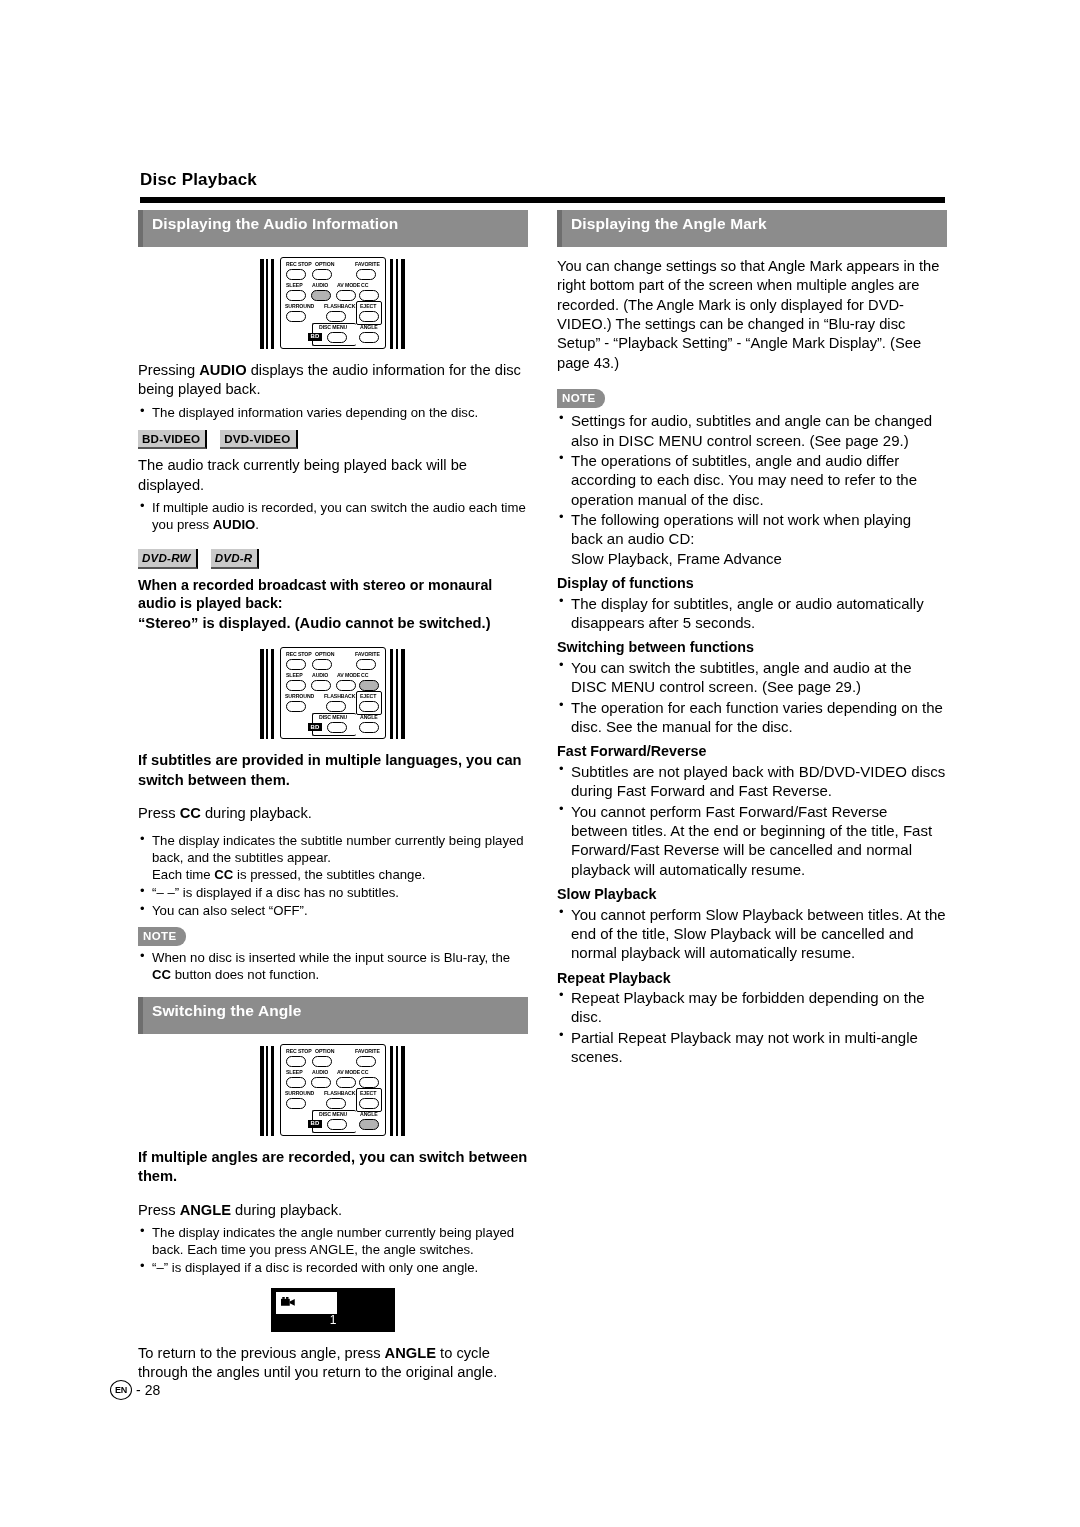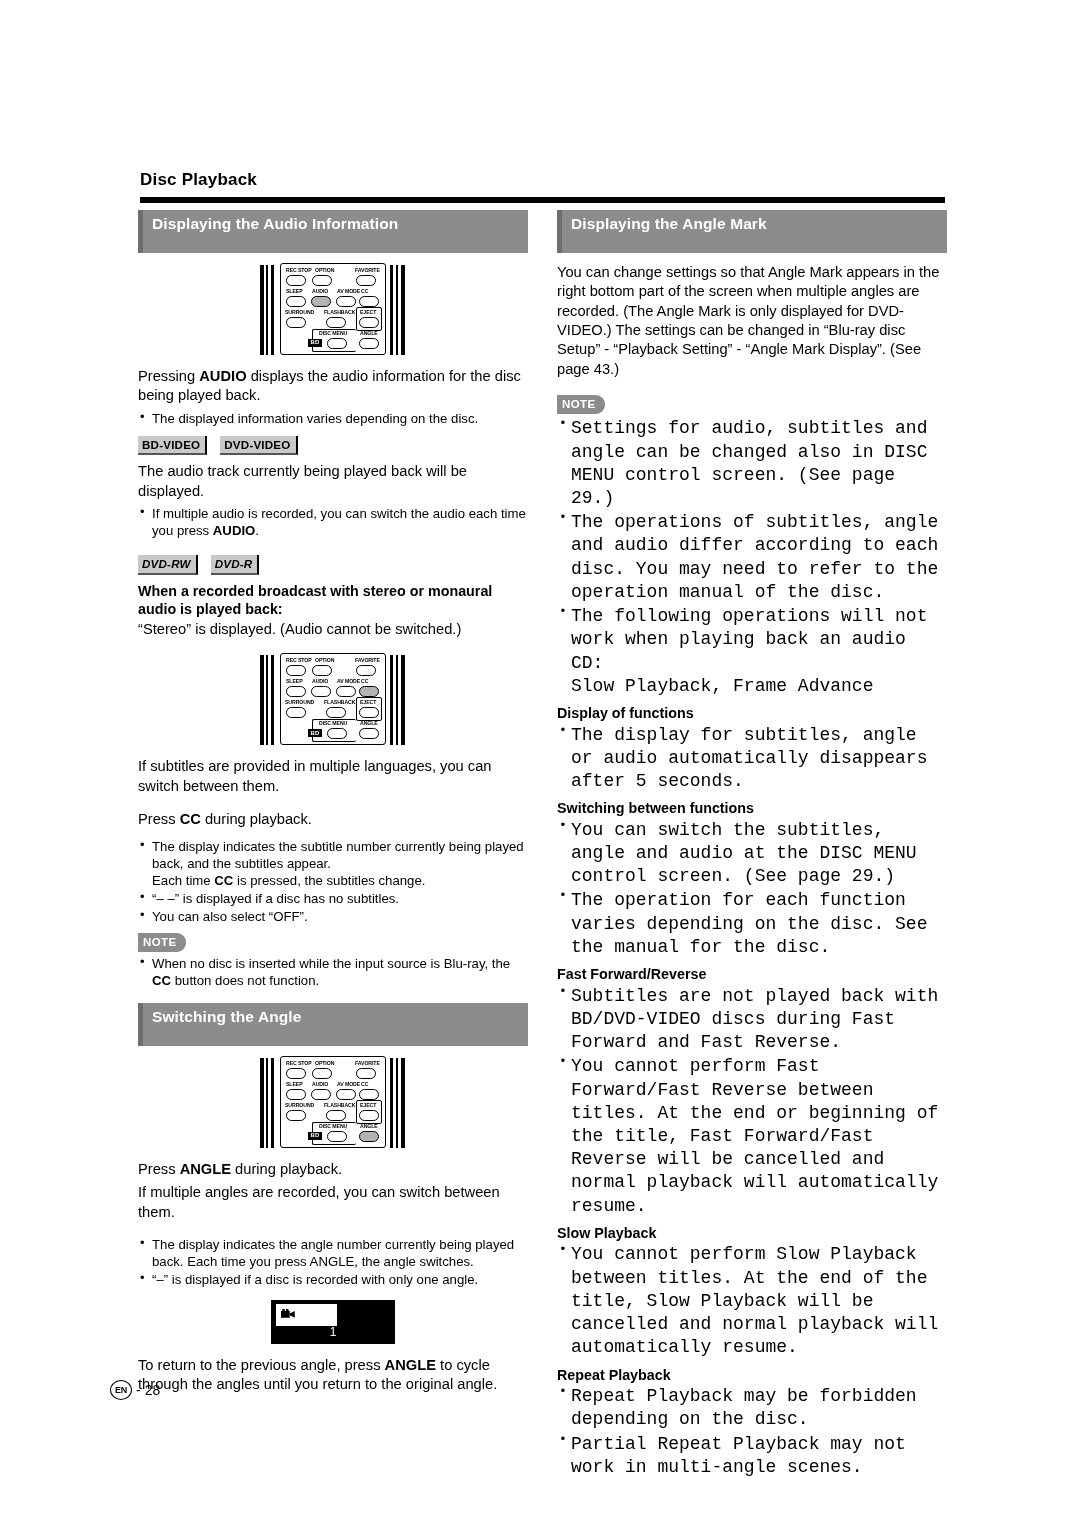--- a/index.html
+++ b/index.html
@@ -29,39 +29,39 @@
   .col-left  { position:absolute; left:138px; top:210px; width:390px; }
   .col-right { position:absolute; left:557px; top:210px; width:390px; }
 
   
   .sec-head {
     position:relative;
     background:#8c8c8c;
     color:#ffffff;
     font-size:15.5px;
     font-weight:bold;
-    padding:5px 8px 20px 14px;
+    padding:5px 8px 14px 14px;
     margin:0 0 10px 0;
     line-height:1.15;
     letter-spacing:0.1px;
   }
   .sec-head::before {
     content:"";
     position:absolute; left:0; top:0; bottom:0; width:5px;
     background:#6e6e6e;
   }
 
   
   .para {
     font-size:14.7px;
     line-height:1.32;
     margin:0 0 8px 0;
   }
   .para.tight { margin-bottom:4px; }
-  .para.gap   { margin-bottom:14px; }
+  .para.gap   { margin-bottom:14px;font-weight:bold; }
   b, .b { font-weight:bold; }
 
   .subhead {
     font-size:14.3px; font-weight:bold; line-height:1.3;
     margin:0 0 1px 0;
   }
 
   
   ul.bul { list-style:none; margin:0 0 6px 0; padding:0; }
   ul.bul > li {
@@ -69,21 +69,21 @@
     padding-left:14px;
     font-size:13.2px;
     line-height:1.29;
     margin:0 0 1px 0;
   }
   ul.bul > li::before {
     content:"\2022";
     position:absolute; left:2px; top:-1px;
     font-size:13px;
   }
-  ul.bul.sm > li { font-size:18px; line-height:1.29;font-family:Liberation Mono, monospace; }
+  ul.bul.sm > li { font-size:15px; line-height:1.29; }
 
   
   .badge-row { margin:9px 0 7px 0; display:flex; gap:13px; }
   .disc-badge {
     display:inline-block;
     background:#c9c9c9;
     border-right:2px solid #000;
     border-bottom:2px solid #555;
     font-size:11.6px;
     font-weight:bold;
@@ -369,22 +369,22 @@
 
         <div class="boxframe" style="left:31px; top:65px; width:44px; height:23px; border-right:none;"></div>
         <div class="blabel" style="left:38px; top:67px;">DISC MENU</div>
         <div class="blabel" style="left:79px; top:67px;">ANGLE</div>
         <div class="bd-chip" style="left:27px; top:75px;">BD</div>
         <div class="btn" style="left:46px; top:74px;"></div>
         <div class="btn hl" style="left:78px; top:74px;"></div>
       </div>
     </div>
 
+    <p class="para gap">If multiple angles are recorded, you can switch between them.</p>
     <p class="para tight"><span>Press </span><b>ANGLE</b><span> during playback.</span></p>
-    <p class="para gap">If multiple angles are recorded, you can switch between them.</p>
 
     <ul class="bul">
       <li>The display indicates the angle number currently being played back. Each time you press ANGLE, the angle switches.</li>
       <li>“–” is displayed if a disc is recorded with only one angle.</li>
     </ul>
 
     <div class="anglemark">
       <div class="white-box"></div>
       <svg class="cam" viewBox="0 0 24 18">
         <rect x="0" y="4" width="14" height="11" fill="#000"></rect>

